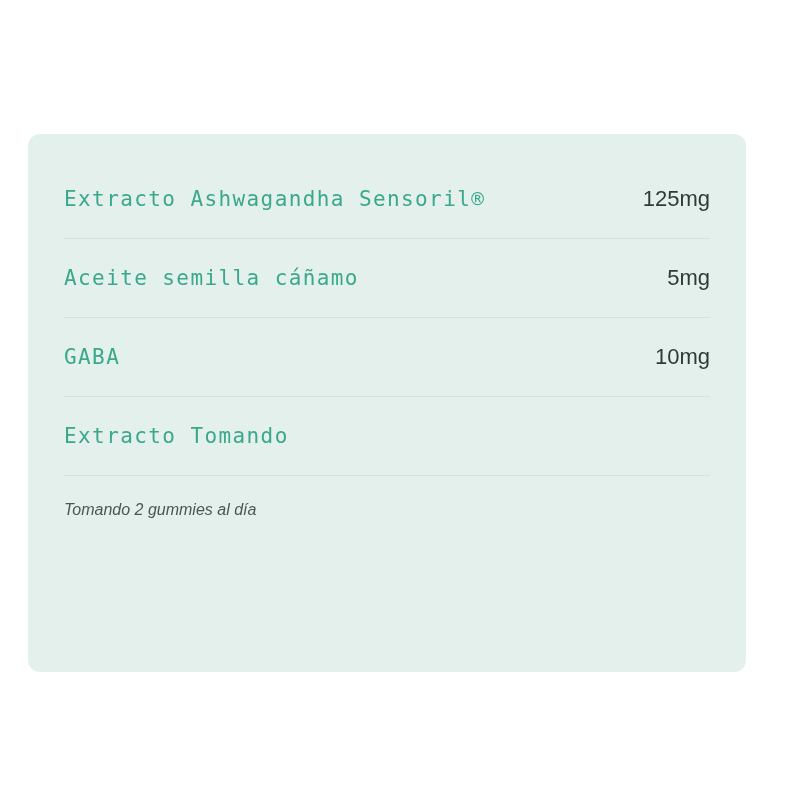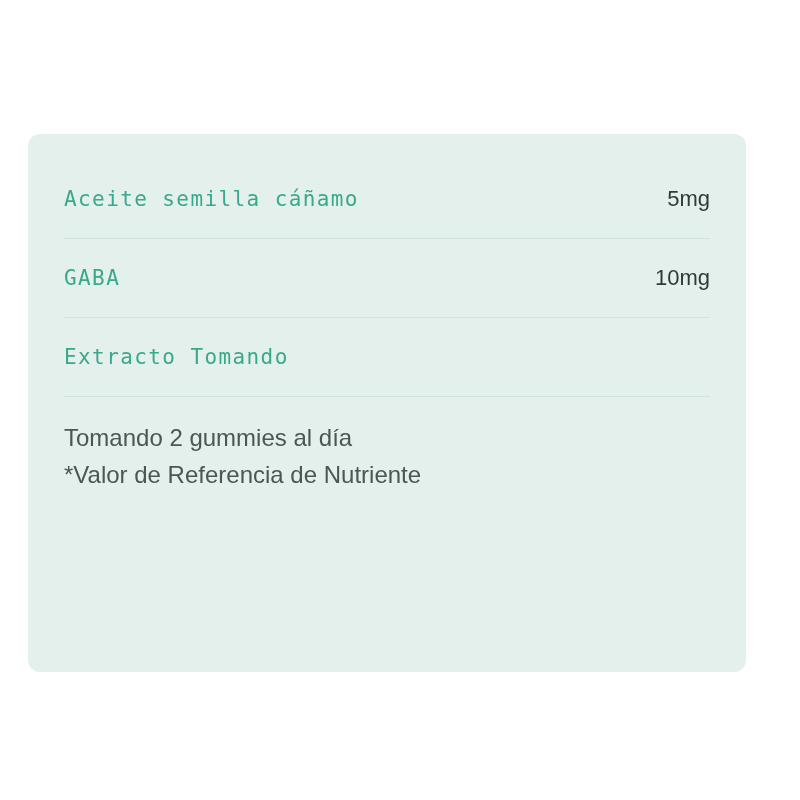--- a/index.html
+++ b/index.html
@@ -68,48 +68,52 @@
   .row.first .name {
     white-space: normal;
   }
 
   .footnotes {
     padding-top: 22px;
   }
 
   .footnote {
     color: #4a5754;
-    font-size: 24px;
+    font-size: 16px;
     font-family: "Liberation Sans", sans-serif;
     line-height: 1.55;
+    font-style: italic;
   }
 </style>
 </head>
 <body>
 
 <div class="page">
   <div class="panel">
     <div class="rows">
 
+      <div class="row first">
+        <span class="name">Extracto Ashwagandha Sensoril®</span>
+        <span class="amount">125mg</span>
+      </div>
 
       <div class="row">
         <span class="name">Aceite semilla cáñamo</span>
         <span class="amount">5mg</span>
       </div>
 
 
       <div class="row">
         <span class="name">GABA</span>
         <span class="amount">10mg</span>
       </div>
 
       <div class="row">
         <span class="name">Extracto Tomando</span>
       </div>
 
     </div>
 
     <div class="footnotes">
       <div class="footnote">Tomando 2 gummies al día</div>
-      <div class="footnote">*Valor de Referencia de Nutriente</div>
     </div>
   </div>
 </div>
 
 </body></html>

